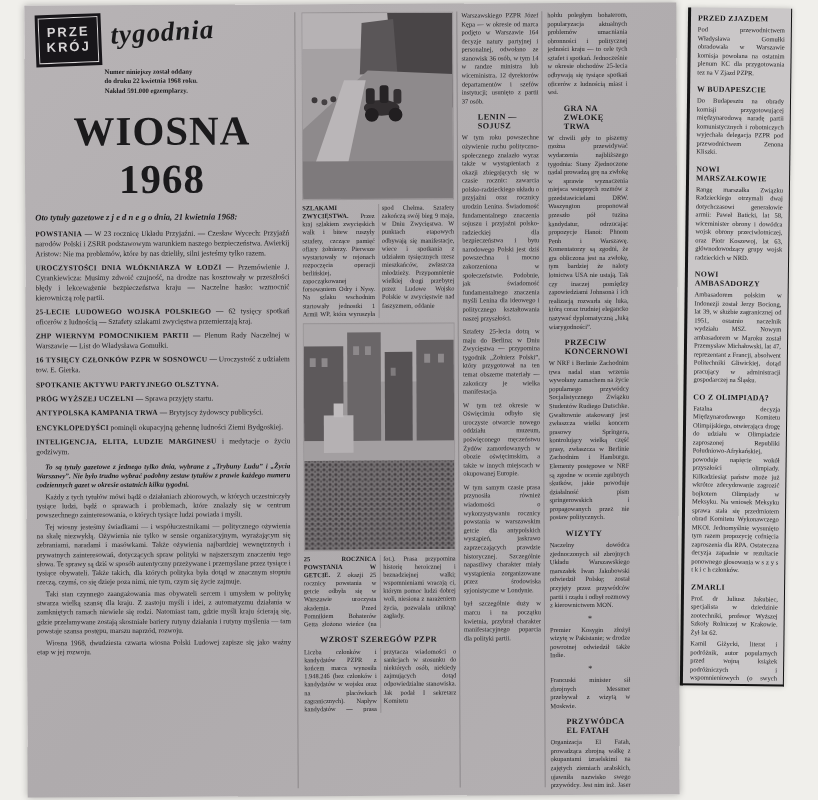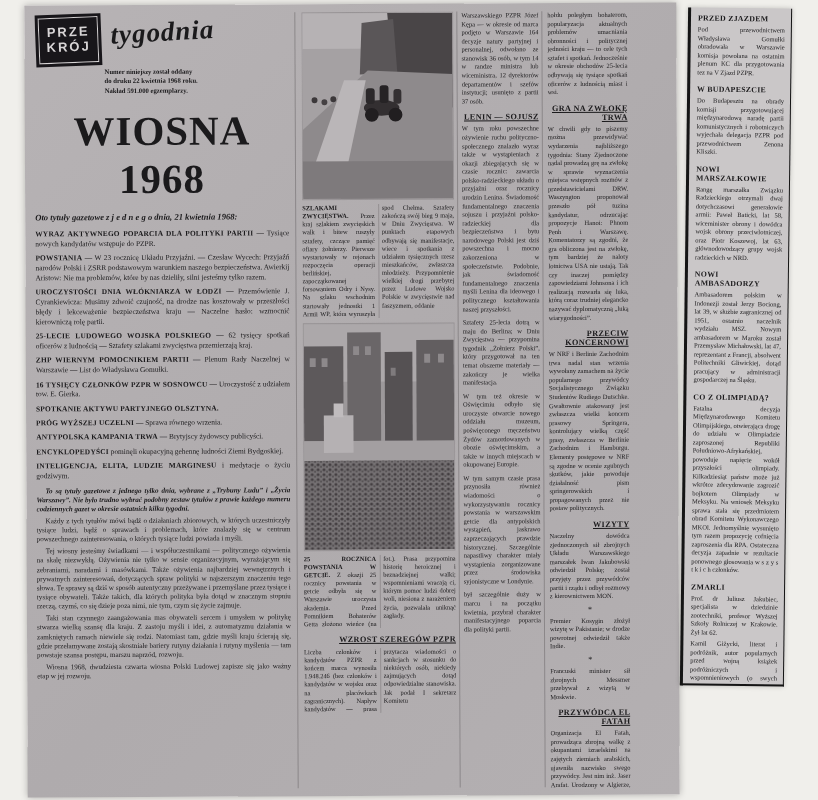--- a/index.html
+++ b/index.html
@@ -44,21 +44,21 @@
   
   .title-item{font-size:7.4px;line-height:1.33;text-align:justify;margin:0 0 4.5px;}
   .title-item b{letter-spacing:.2px;}
   .commentary p{font-size:7.1px;line-height:1.3;text-align:justify;margin:0 0 2.5px;text-indent:9px;}
   .commentary .ital{font-style:italic;font-weight:bold;margin-top:6px;}
 
   
   .photo{display:block;width:152px;border:1px solid #77737577;box-sizing:border-box;}
   .cap{font-size:6.4px;line-height:1.27;text-align:justify;margin:4px 0 5px;}
   .two{columns:2;column-gap:7px;column-rule:1px solid #938f91;}
-  .colhead{font-size:8.2px;font-weight:bold;text-align:right;letter-spacing:.4px;margin:7px 0 3px;text-decoration:underline;}
+  .colhead{font-size:8.2px;font-weight:bold;text-align:left;letter-spacing:.4px;margin:7px 16px 3px;}
 
   
   .sp{font-size:6.5px;line-height:1.32;text-align:justify;margin:0 0 5px;}
   .star{text-align:center;font-size:8px;line-height:1;margin:1px 0 3px;}
 
   
   .strip{
     position:absolute;left:684px;top:8px;width:104px;height:678px;
     background:#cac7c8;transform:rotate(0.7deg);
     border-left:3px solid #151515;border-right:1.5px solid #151515;border-bottom:2px solid #151515;
@@ -87,28 +87,27 @@
     </div>
     <div class="print-note">
       <div>Numer niniejszy został oddany</div>
       <div>do druku 22 kwietnia 1968 roku.</div>
       <div>Nakład  591.000  egzemplarzy.</div>
     </div>
     <div class="headline">WIOSNA 1968</div>
     <div class="intro">Oto tytuły gazetowe z j e d n e g o  dnia, 21 kwietnia 1968:</div>
 
     <div>
-      <p class="title-item"><b>WYRAZ AKTYWNEGO POPARCIA DLA POLITYKI PARTII</b> <span>— Tysiące nowych kandydatów wstępuje do PZPR.</span></p>
       <p class="title-item"><b>POWSTANIA</b> <span>— W 23 rocznicę Układu Przyjaźni. — Czesław Wycech: Przyjaźń narodów Polski i ZSRR podstawowym warunkiem naszego bezpieczeństwa. Awierkij Aristow: Nie ma problemów, które by nas dzieliły, silni jesteśmy tylko razem.</span></p>
       <p class="title-item"><b>UROCZYSTOŚCI DNIA WŁÓKNIARZA W ŁODZI</b> <span>— Przemówienie J. Cyrankiewicza: Musimy zdwoić czujność, na drodze nas kosztowały w przeszłości błędy i lekceważenie bezpieczeństwa kraju — Naczelne hasło: wzmocnić kierowniczą rolę partii.</span></p>
       <p class="title-item"><b>25-LECIE LUDOWEGO WOJSKA POLSKIEGO</b> <span>— 62 tysięcy spotkań oficerów z ludnością — Sztafety szlakami zwycięstwa przemierzają kraj.</span></p>
       <p class="title-item"><b>ZHP WIERNYM POMOCNIKIEM PARTII</b> <span>— Plenum Rady Naczelnej w Warszawie — List do Władysława Gomułki.</span></p>
       <p class="title-item"><b>16 TYSIĘCY CZŁONKÓW PZPR W SOSNOWCU</b> <span>— Uroczystość z udziałem tow. E. Gierka.</span></p>
       <p class="title-item"><b>SPOTKANIE AKTYWU PARTYJNEGO OLSZTYNA.</b> <span></span></p>
-      <p class="title-item"><b>PRÓG WYŻSZEJ UCZELNI</b> <span>— Sprawa równego wrzenia.</span></p>
+      <p class="title-item"><b>PRÓG WYŻSZEJ UCZELNI</b> <span>— Sprawa przyjęty startu.</span></p>
       <p class="title-item"><b>ANTYPOLSKA KAMPANIA TRWA</b> <span>— Brytyjscy żydowscy publicyści.</span></p>
       <p class="title-item"><b>ENCYKLOPEDYŚCI</b> <span>pominęli okupacyjną gehennę ludności Ziemi Bydgoskiej.</span></p>
       <p class="title-item"><b>INTELIGENCJA, ELITA, LUDZIE MARGINESU</b> <span>i medytacje o życiu godziwym.</span></p>
     </div>
 
     <div class="commentary">
       <p class="ital">To są tytuły gazetowe z jednego tylko dnia, wybrane z „Trybuny Ludu” i „Życia Warszawy”. Nie było trudno wybrać podobny zestaw tytułów z prawie każdego numeru codziennych gazet w okresie ostatnich kilku tygodni.</p>
       <p>Każdy z tych tytułów mówi bądź o działaniach zbiorowych, w których uczestniczyły tysiące ludzi, bądź o sprawach i problemach, które znalazły się w centrum powszechnego zainteresowania, o których tysiące ludzi powiada i myśli.</p>
       <p>Tej wiosny jesteśmy świadkami — i współuczestnikami — politycznego ożywienia na skalę niezwykłą. Ożywienia nie tylko w sensie organizacyjnym, wyrażającym się zebraniami, naradami i masówkami. Także ożywienia najbardziej wewnętrznych i prywatnych zainteresowań, dotyczących spraw polityki w najszerszym znaczeniu tego słowa. Te sprawy są dziś w sposób autentyczny przeżywane i przemyślane przez tysiące i tysiące obywateli. Także takich, dla których polityka była dotąd w znacznym stopniu rzeczą, czymś, co się dzieje poza nimi, nie tym, czym się życie zajmuje.</p>
       <p>Taki stan czynnego zaangażowania mas obywateli sercem i umysłem w politykę stwarza wielką szansę dla kraju. Z zastoju myśli i idei, z automatyzmu działania w zamkniętych ramach niewiele się rodzi. Natomiast tam, gdzie myśli kraju ścierają się, gdzie przełamywane zostają skostniałe bariery rutyny działania i rutyny myślenia — tam powstaje szansa postępu, marszu naprzód, rozwoju.</p>

